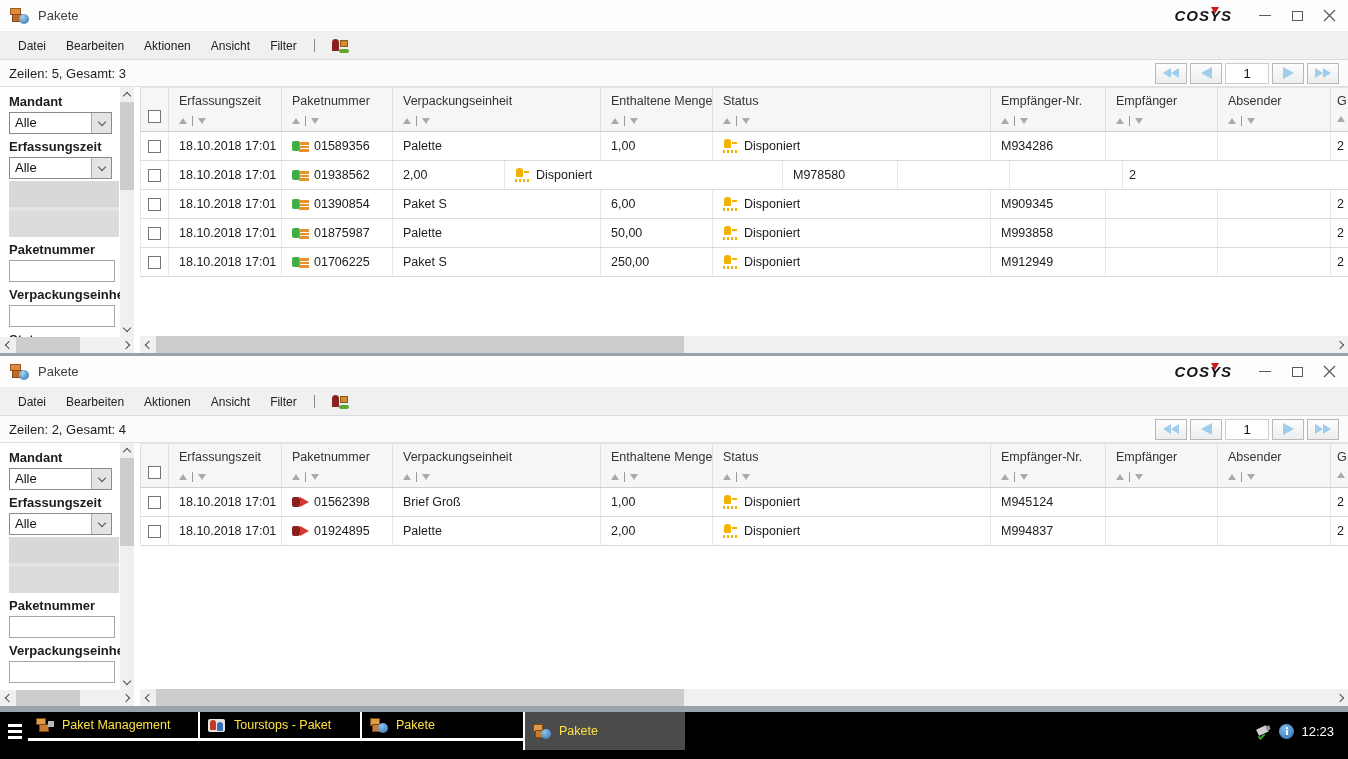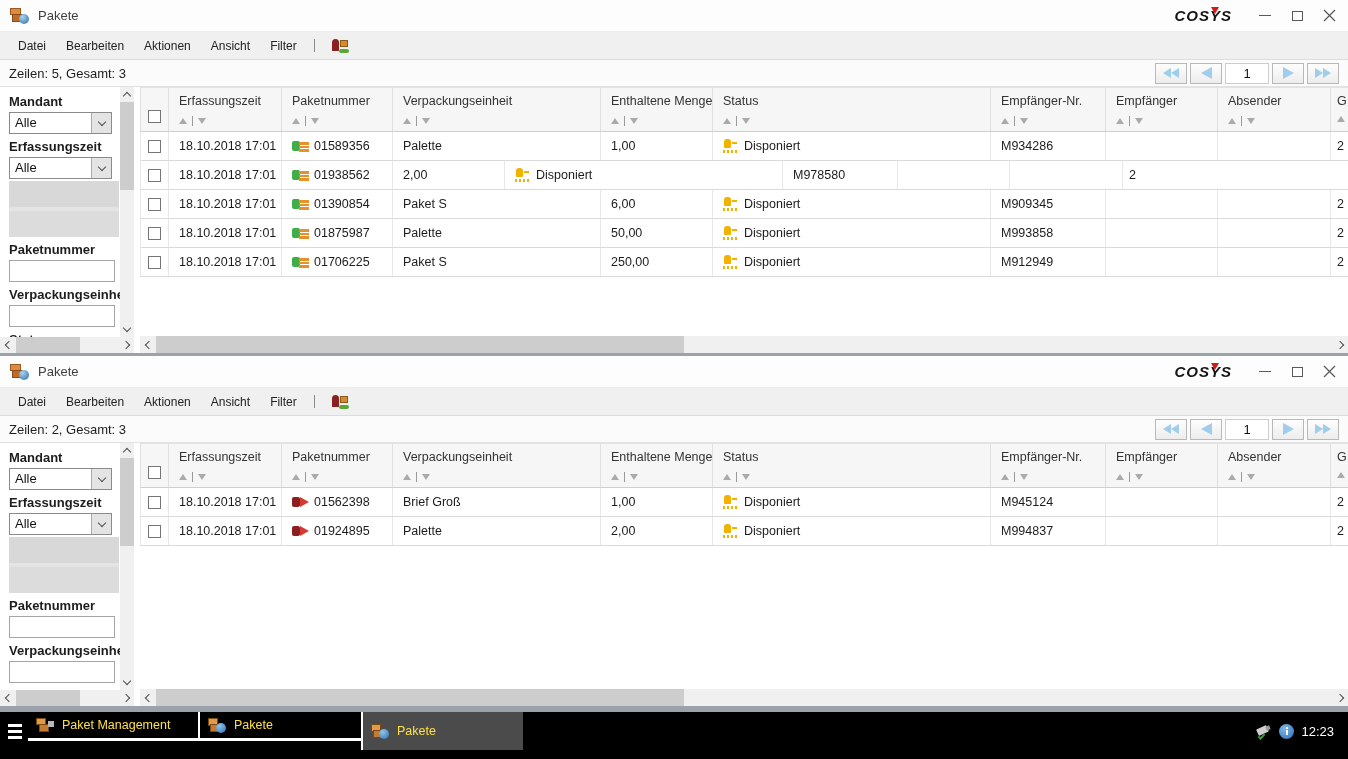--- a/index.html
+++ b/index.html
@@ -516,21 +516,21 @@
     <span class="menuitem">Filter</span>
     <span class="menusep"></span>
     <span class="menu-user-icon">
         <i class="person"></i>
         <i class="box"></i>
         <i class="green"></i>
       </span>
   </div>
 
   <div class="statusrow">
-    <span class="zeilen">Zeilen: 2, Gesamt: 3</span>
+    <span class="zeilen">Zeilen: 2, Gesamt: 4</span>
     <div class="pager">
       <div class="pgbtn">
           <i class="pg-l"></i>
           <i class="pg-l"></i>
         </div>
       <div class="pgbtn">
           <i class="pg-l pg-big"></i>
         </div>
       <div class="pagebox">1</div>
       <div class="pgbtn">
@@ -743,20 +743,28 @@
     <span class="hbar"></span>
   </div>
   <div class="tab t1">
     <span class="tabicon boxes">
         <i class="x1"></i>
         <i class="x2"></i>
         <i class="x3"></i>
       </span>
     <span>Paket Management</span>
   </div>
+  <div class="tab t2">
+    <span class="tabicon people">
+        <i class="map"></i>
+        <i class="p1"></i>
+        <i class="p2"></i>
+      </span>
+    <span>Tourstops - Paket</span>
+  </div>
   <div class="tab t3">
     <span class="tabicon pkginfo">
         <i class="x1"></i>
         <i class="x2"></i>
         <i class="inf"></i>
       </span>
     <span>Pakete</span>
   </div>
   <div class="tab active">
     <span class="tabicon pkginfo">

